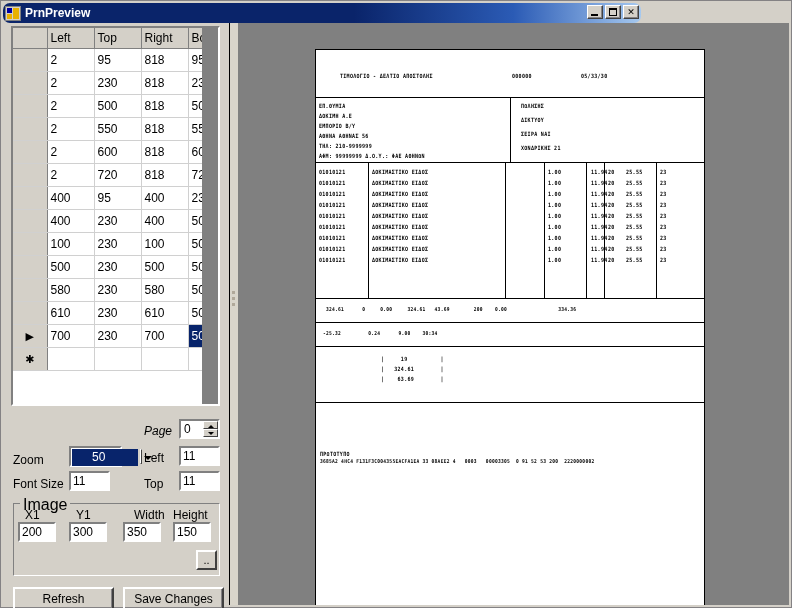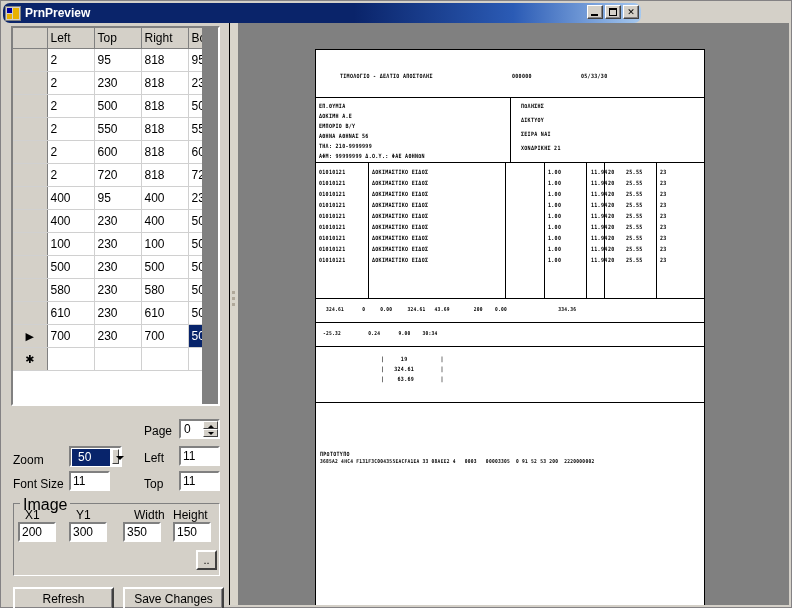--- a/index.html
+++ b/index.html
@@ -131,21 +131,21 @@
     border-left:3px solid transparent;border-right:3px solid transparent;
   }
   .spin .btns b.up:after{border-bottom:3px solid #000;}
   .spin .btns b.dn:after{border-top:3px solid #000;top:2px;}
   .combo{
     position:absolute;background:#ffffff;
     border:2px solid;border-color:#808080 #ffffff #ffffff #808080;
     box-sizing:border-box;display:flex;align-items:stretch;
   }
   .combo .v{
-    flex:1;font-size:12px;padding:1px 6px;line-height:15px;
+    flex:1;font-size:12px;padding:1px 20px;line-height:15px;
     background:#08246b;color:#ffffff;margin:1px;align-self:flex-start;
     min-width:26px;
   }
   .combo .arrow{
     width:16px;background:#d4d0c8;margin:1px;
     border-top:1px solid #ffffff;border-left:1px solid #ffffff;
     border-right:1px solid #404040;border-bottom:1px solid #404040;
     position:relative;box-sizing:border-box;
   }
   .combo .arrow:after{
@@ -351,21 +351,21 @@
                 <td></td>
                 <td></td>
               </tr>
             </tbody>
         </table>
         <div class="gridscroll"></div>
       </div>
 
       <div class="ctrls">
 
-        <div class="lbl" style="left:141px;top:15px;">Page</div>
+        <div class="lbl" style="left:141px;top:15px;font-style:italic;">Page</div>
         <div class="spin" style="left:176px;top:10px;width:41px;height:20px;">
           <div class="v">0</div>
           <div class="btns">
               <b class="up"></b>
               <b class="dn"></b>
             </div>
         </div>
 
         <div class="lbl" style="left:10px;top:44px;">Zoom</div>
         <div class="combo" style="left:66px;top:37px;width:53px;height:21px;">

